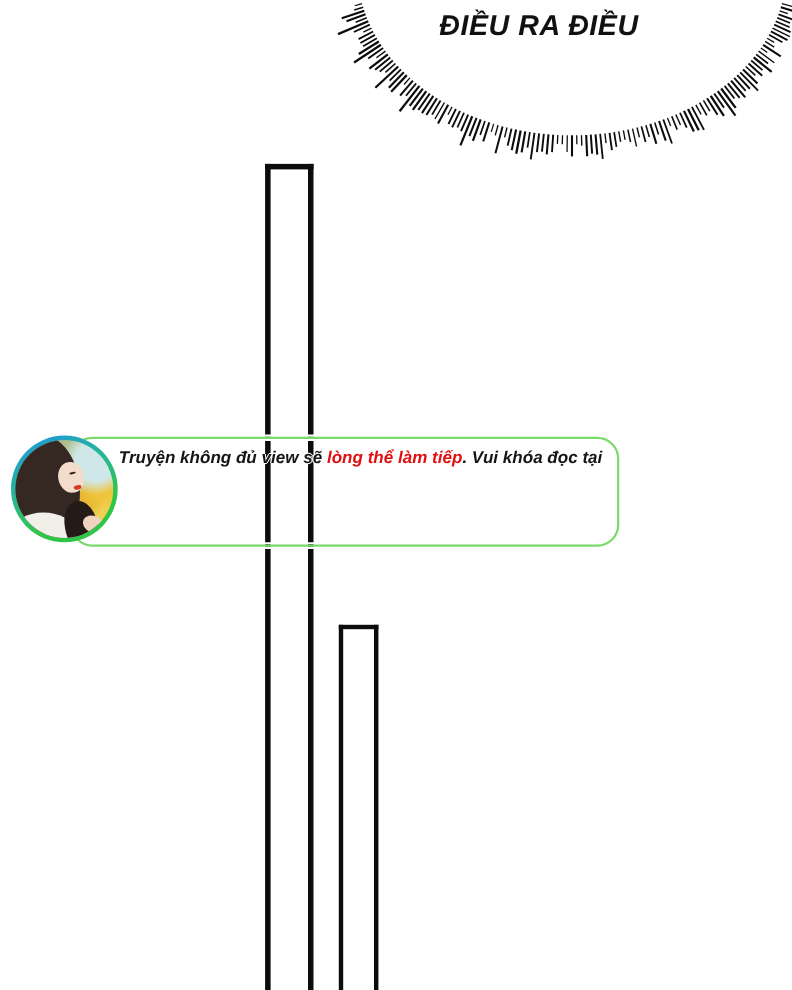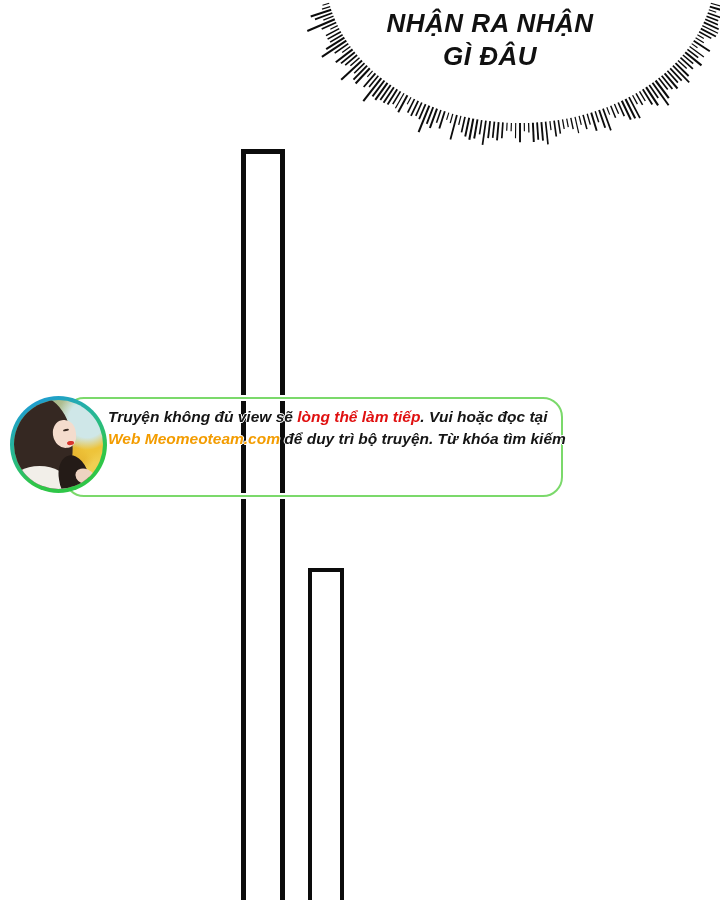--- a/index.html
+++ b/index.html
@@ -186,34 +186,30 @@
       <line x1="336.2" y1="22.4" x2="321.7" y2="29.1" stroke="#0c0c0c" stroke-width="1.70"></line>
       <line x1="334.8" y1="19.3" x2="307.3" y2="31.0" stroke="#0c0c0c" stroke-width="2.10"></line>
       <line x1="333.5" y1="16.2" x2="323.3" y2="20.2" stroke="#0c0c0c" stroke-width="1.37"></line>
       <line x1="332.3" y1="13.0" x2="315.0" y2="19.3" stroke="#0c0c0c" stroke-width="1.86"></line>
       <line x1="331.2" y1="9.8" x2="310.7" y2="16.6" stroke="#0c0c0c" stroke-width="2.07"></line>
       <line x1="330.2" y1="6.6" x2="322.0" y2="9.1" stroke="#0c0c0c" stroke-width="1.21"></line>
       <line x1="329.2" y1="3.3" x2="322.5" y2="5.2" stroke="#0c0c0c" stroke-width="1.10"></line>
     </svg>
 
   <div class="speech-text">
-    <div>NHẬN RA NHẬN</div>
-    <div>GÌ ĐÂU</div>
+    <div>ĐIỀU RA ĐIỀU</div>
   </div>
 
   <div class="bar bar1"></div>
   <div class="bar bar2"></div>
 
   <div class="note-box">
     <div class="note-text">
       <div>
-        <span class="c-black">Truyện không đủ view sẽ </span><span class="c-red">lòng thể làm tiếp</span><span class="c-black">. Vui hoặc đọc tại</span>
-      </div>
-      <div>
-        <span class="c-orange">Web Meomeoteam.com</span><span class="c-black"> để duy trì bộ truyện. Từ khóa tìm kiếm</span>
+        <span class="c-black">Truyện không đủ view sẽ </span><span class="c-red">lòng thể làm tiếp</span><span class="c-black">. Vui khóa đọc tại</span>
       </div>
     </div>
   </div>
 
   <div class="avatar-ring">
     <div class="avatar-photo">
       <div class="hair-main"></div>
       <div class="shoulder"></div>
       <div class="hair-fall"></div>
       <div class="face"></div>

